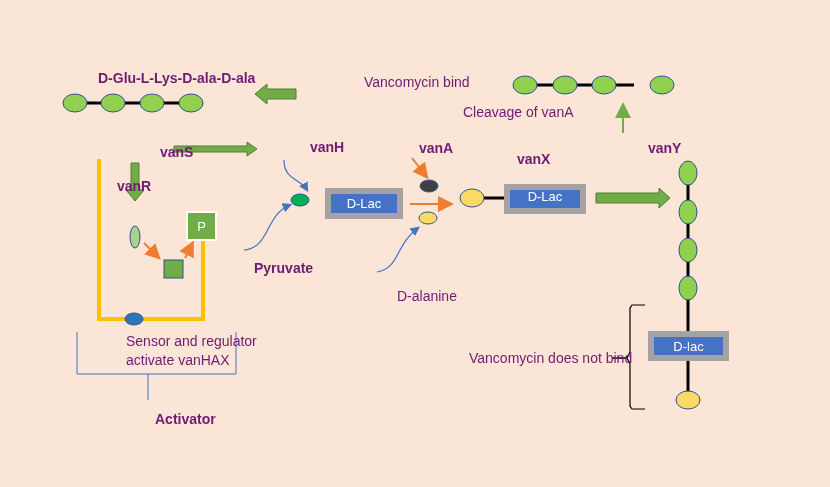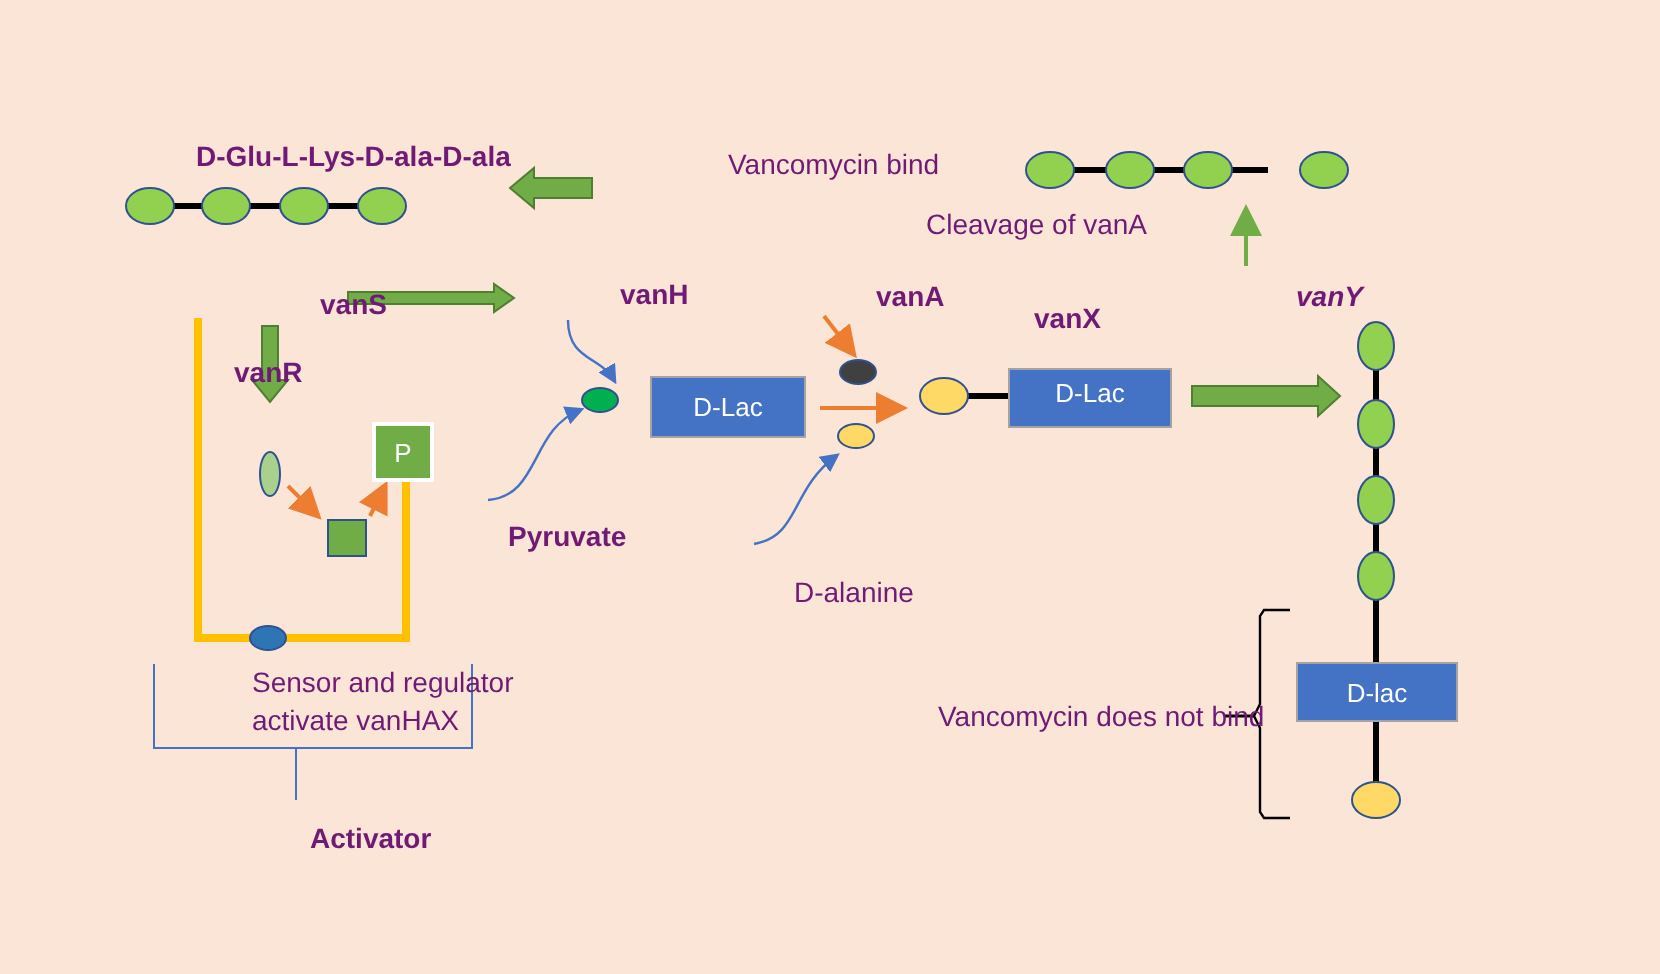--- a/index.html
+++ b/index.html
@@ -1,21 +1,21 @@
 <!DOCTYPE html>
 <html><head>
 <meta charset="utf-8">
 <style>
   html, body { margin: 0; padding: 0; }
   body { width: 830px; height: 487px; background: #fbe5d6; overflow: hidden; position: relative;
          font-family: "Liberation Sans", sans-serif; }
   #stage { position: absolute; left: 0; top: 0; }
   .lbl { position: absolute; font-size: 14px; color: #701a75; white-space: nowrap; line-height: 1; padding-left: 40px; }
   .bold { font-weight: bold; }
-  .box { position: absolute; background: #4472c4; border: 1px solid #a3a3a3; color: #fff;
+  .box { position: absolute; background: #4472c4; border: 6px solid #a3a3a3; color: #fff;
          font-size: 13px; display: flex; align-items: center; justify-content: center; box-sizing: border-box; }
   .pbox { position: absolute; background: #70ad47; border: 2px solid #fff; color: #fff; font-size: 13px;
           display: flex; align-items: center; justify-content: center; box-sizing: border-box; }
 </style>
 </head>
 <body>
 
 <svg id="stage" width="830" height="487" viewBox="0 0 830 487">
   <defs>
     <marker id="mOrange" markerWidth="8" markerHeight="8" refX="6" refY="4" orient="auto">
@@ -92,23 +92,23 @@
   <path d="M645,305 L632,305 L630,308 L630,352 L627,358 L630,364 L630,406 L632,409 L645,409" fill="none" stroke="#000" stroke-width="1.2"></path>
   <line x1="612" y1="358" x2="627" y2="358" stroke="#000" stroke-width="1.5"></line>
 </svg>
 
 <div class="lbl bold" style="left:58px;top:71px;">D-Glu-L-Lys-D-ala-D-ala</div>
 <div class="lbl" style="left:324px;top:75px;">Vancomycin  bind</div>
 <div class="lbl" style="left:423px;top:105px;">Cleavage of vanA</div>
 <div class="lbl bold" style="left:77px;top:147px;margin-top:32px;">vanR</div>
 <div class="lbl bold" style="left:120px;top:145px;">vanS</div>
 <div class="lbl bold" style="left:270px;top:140px;">vanH</div>
-<div class="lbl bold" style="left:398px;top:141px;">vanA</div>
+<div class="lbl bold" style="left:379px;top:141px;">vanA</div>
 <div class="lbl bold" style="left:477px;top:152px;">vanX</div>
-<div class="lbl bold" style="left:608px;top:141px;font-style:italic;">vanY</div>
+<div class="lbl bold" style="left:608px;top:141px;">vanY</div>
 <div class="lbl bold" style="left:214px;top:261px;">Pyruvate</div>
 <div class="lbl" style="left:357px;top:289px;">D-alanine</div>
 <div class="lbl" style="left:86px;top:334px;">Sensor and regulator</div>
 <div class="lbl" style="left:86px;top:353px;">activate vanHAX</div>
 <div class="lbl bold" style="left:115px;top:412px;">Activator</div>
 <div class="lbl" style="left:429px;top:351px;">Vancomycin does not bind</div>
 
 <div class="pbox" style="left:186px;top:211px;width:31px;height:30px;">P</div>
 <div class="box" style="left:325px;top:188px;width:78px;height:31px;">D-Lac</div>
 <div class="box" style="left:504px;top:184px;width:82px;height:30px;padding-bottom:6px;">D-Lac</div>

